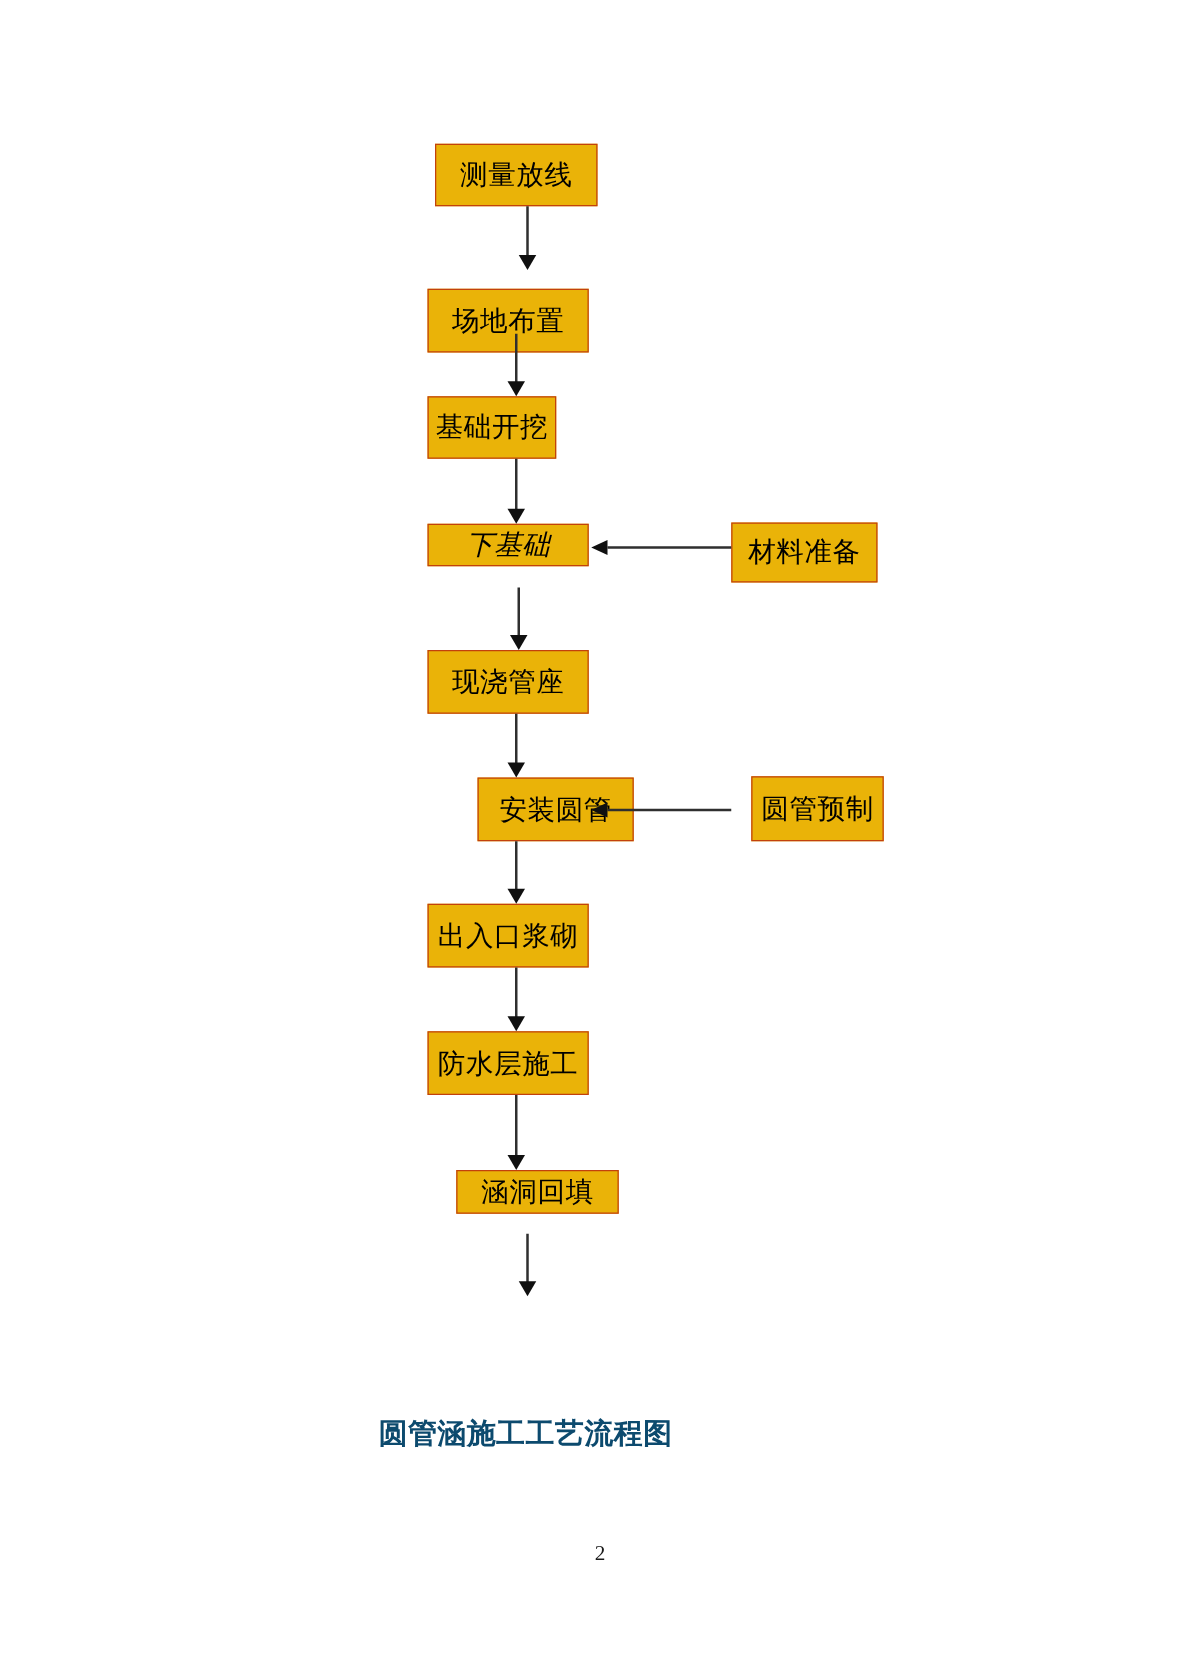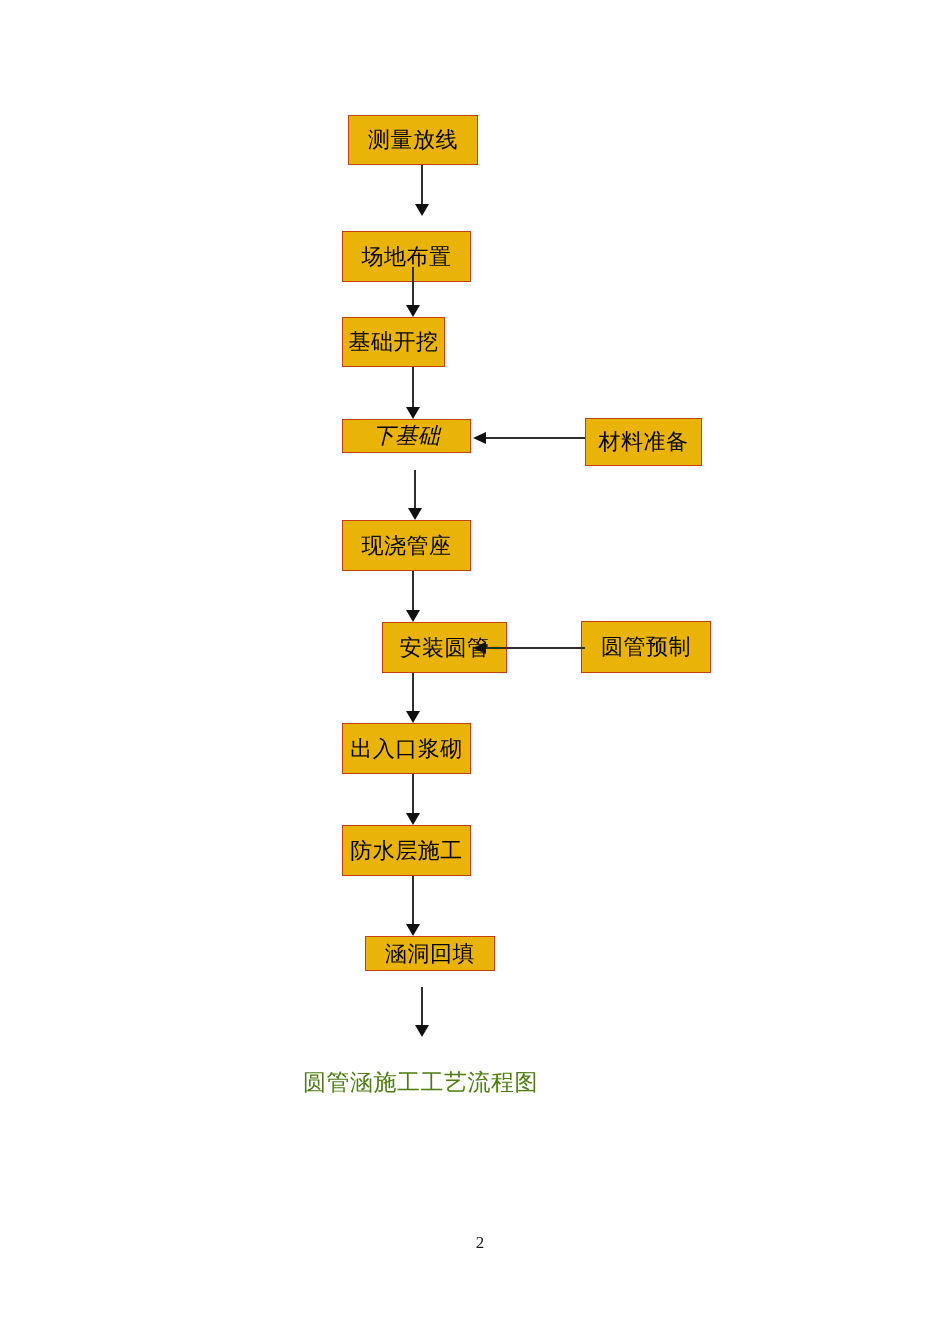--- a/index.html
+++ b/index.html
@@ -39,22 +39,22 @@
   }
   .arrow-left {
     position:absolute;
     width:0; height:0;
     border-top:6px solid transparent;
     border-bottom:6px solid transparent;
     border-right:13px solid #101010;
   }
   .title {
     position:absolute;
-    left:303px; top:1067px;
-    font-size:23px; font-weight:normal; color:#4d7c0f;
+    left:303px; top:1131px;
+    font-size:23px; font-weight:bold; color:#0c4a6e;
     letter-spacing:0.5px;
   }
   .pagenum {
     position:absolute;
     left:468px; top:1233px;
     width:24px; text-align:center;
     font-size:17px; color:#1a1a1a;
   }
 </style>
 </head>
@@ -76,21 +76,21 @@
 
   <div class="fbox" style="left:342px; top:723px; width:129px; height:51px;">出入口浆砌</div>
 
   <div class="fbox" style="left:342px; top:825px; width:129px; height:51px;">防水层施工</div>
 
   <div class="fbox" style="left:341px; top:936px; width:130px; height:35px;margin-left:24px;">涵洞回填</div>
 
 
   <div class="fbox" style="left:585px; top:418px; width:117px; height:48px;">材料准备</div>
 
-  <div class="fbox" style="left:581px; top:621px; width:130px; height:52px;text-align:center;">圆管预制</div>
+  <div class="fbox" style="left:601px; top:621px; width:106px; height:52px;text-align:center;">圆管预制</div>
 
   <div class="vline" style="left:421px; top:165px; height:40px;"></div>
   <div class="arrow-down" style="left:415px; top:204px;"></div>
 
   <div class="vline" style="left:412px; top:267px; height:39px;"></div>
   <div class="arrow-down" style="left:406px; top:305px;"></div>
 
   <div class="vline" style="left:412px; top:367px; height:41px;"></div>
   <div class="arrow-down" style="left:406px; top:407px;"></div>
 

